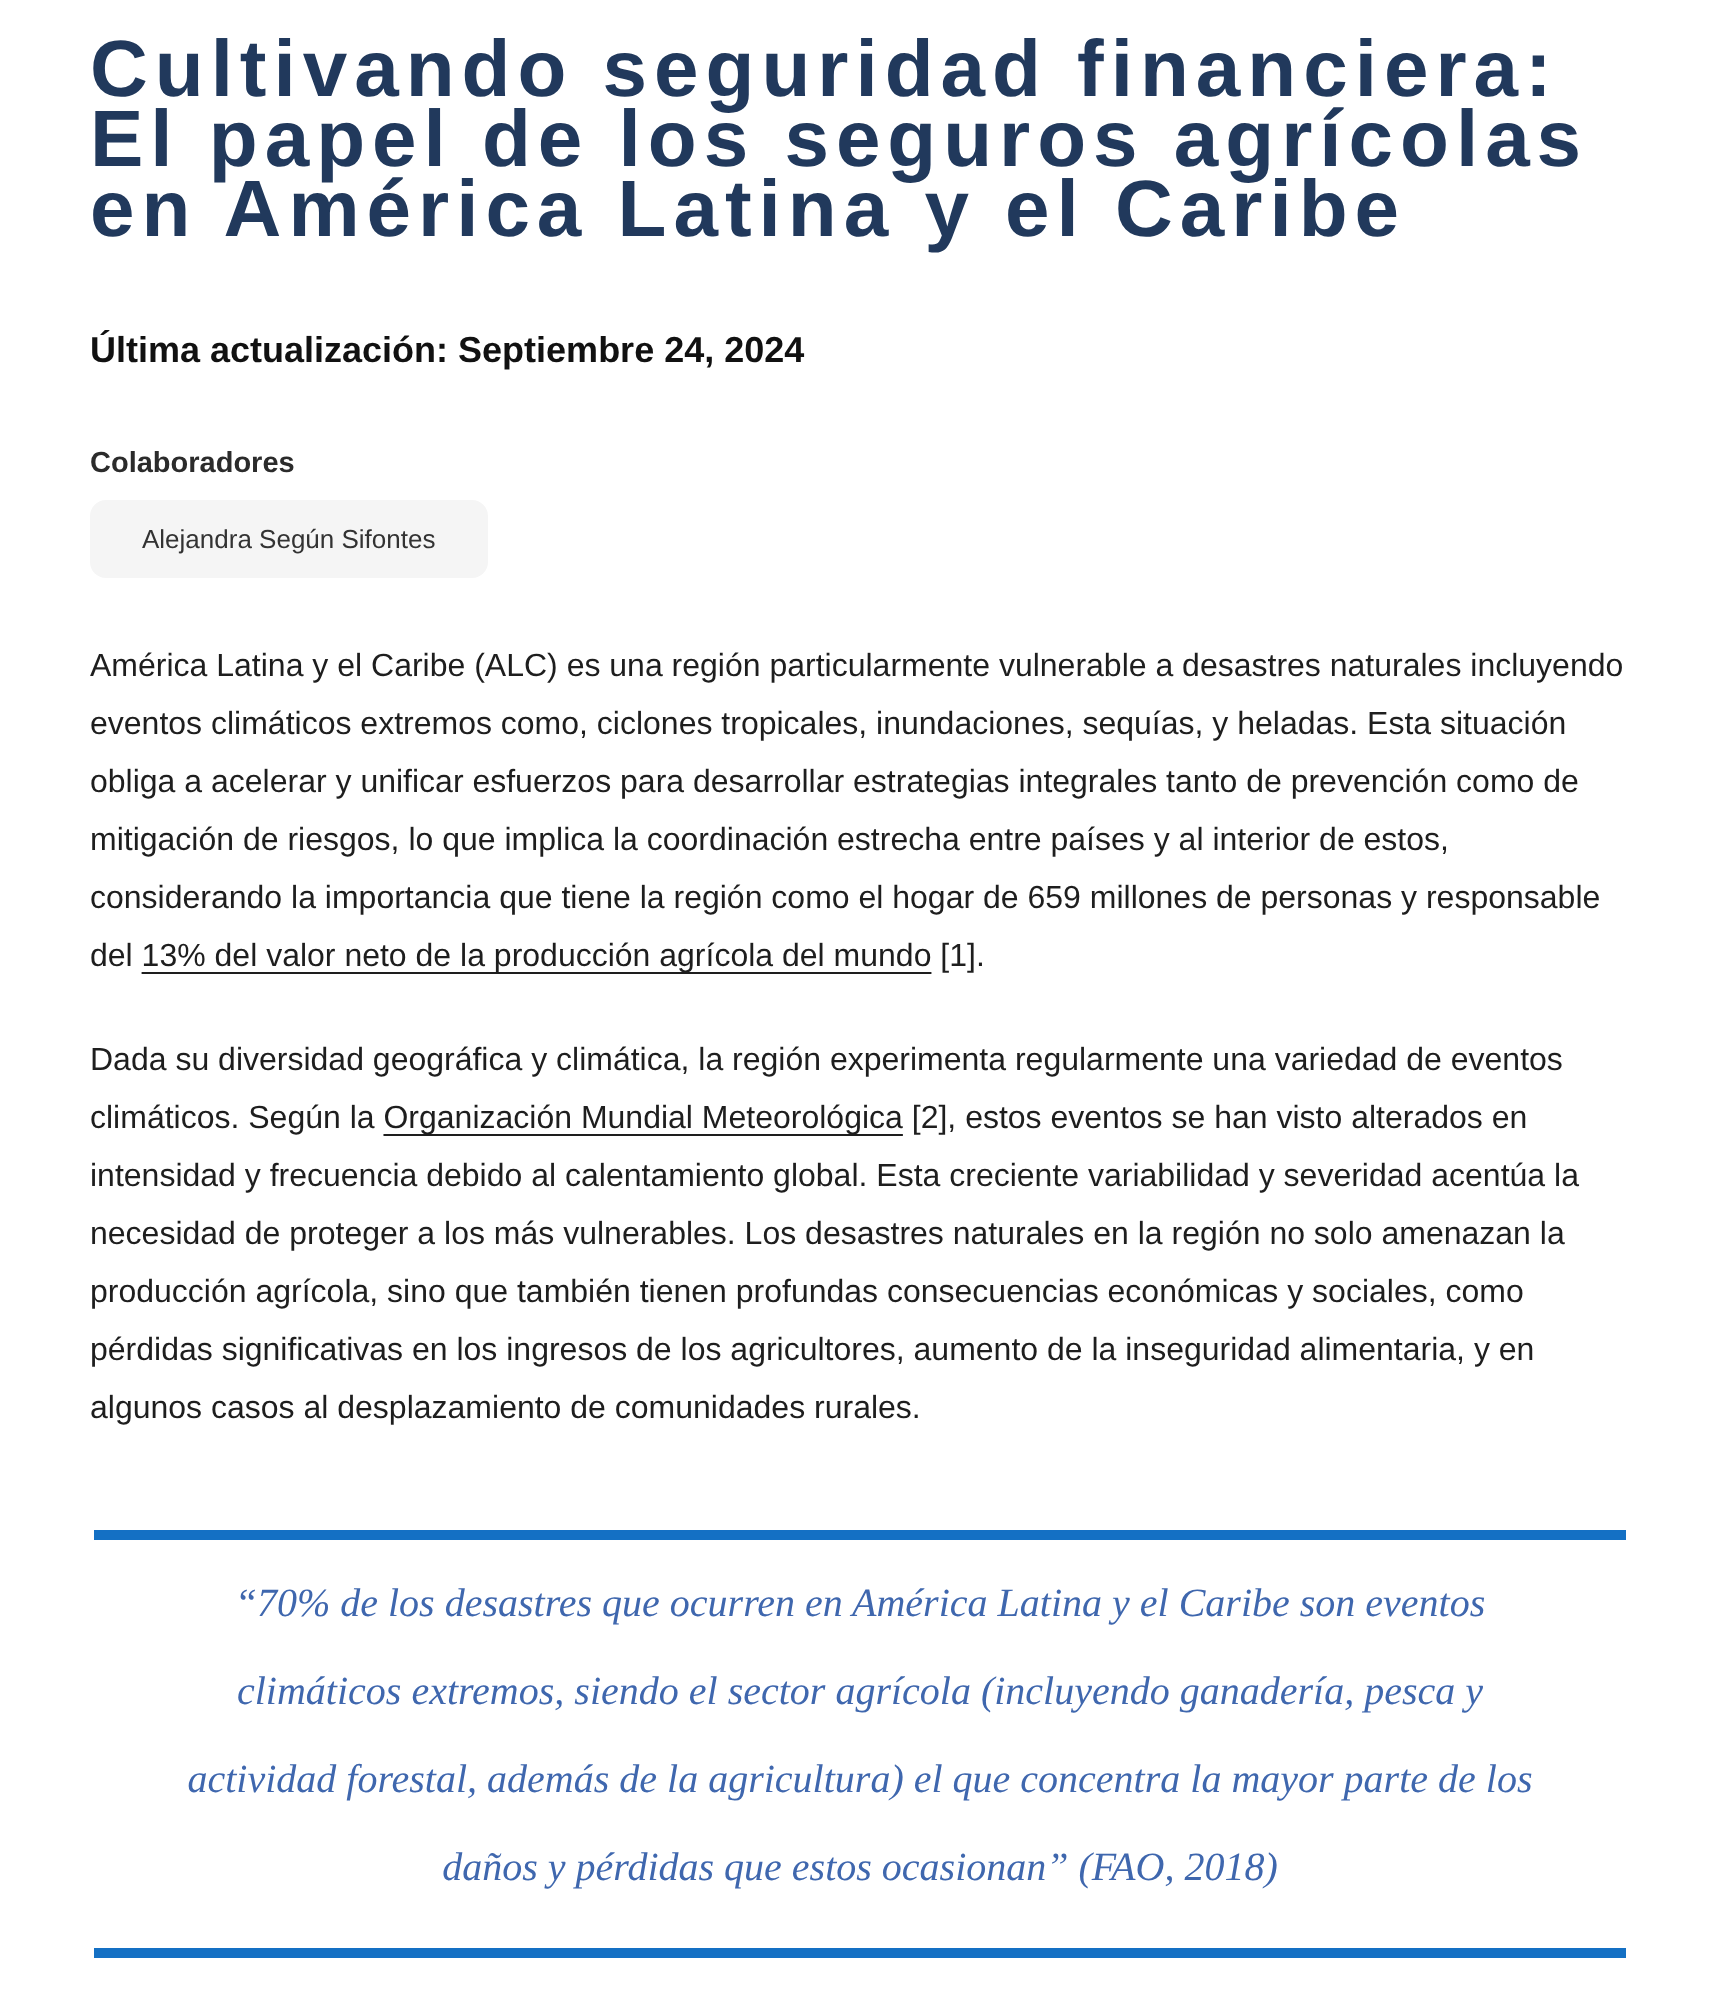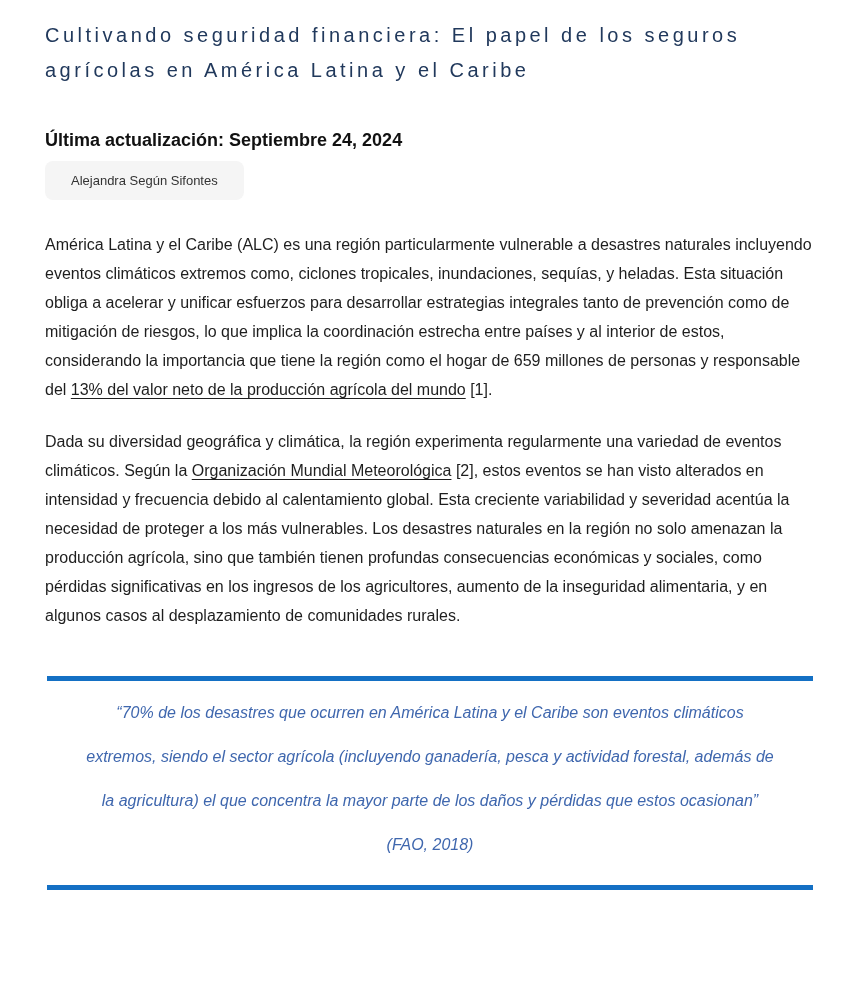--- a/index.html
+++ b/index.html
@@ -12,21 +12,21 @@
   *{margin:0;padding:0;box-sizing:border-box;}
   html,body{background:#ffffff;}
   body{
     width:868px;height:1000px;overflow:hidden;
     font-family:"Liberation Sans","DejaVu Sans",sans-serif;
     color:var(--body-ink);
   }
   main{padding:18px 45px 0 45px;}
   h1.page-title{
     max-width:760px;
-    font-size:20px;line-height:35px;font-weight:400;
+    font-size:40px;line-height:35px;font-weight:700;
     letter-spacing:3.5px;
     color:var(--title-navy);
   }
   p.updated{
     margin-top:42px;
     font-size:18px;font-weight:700;color:#111111;
   }
   .contrib-label{
     margin-top:38px;
     font-size:14.5px;font-weight:600;color:#2b2b2b;
@@ -51,37 +51,38 @@
     color:var(--body-ink);
     text-underline-offset:3px;
   }
   blockquote.quote-block{
     margin:46px 10px 0 2px;
     border-top:5px solid var(--accent-blue);
     border-bottom:5px solid var(--accent-blue);
     padding:10px 34px 18px 34px;
   }
   .quote-text{
-    font-family:Liberation Sans, sans-serif;
+    font-family:Liberation Serif, serif;
     font-style:italic;
-    font-size:16px;line-height:44px;
+    font-size:20px;line-height:44px;
     color:var(--quote-blue);
     text-align:center;
   }
 </style>
 </head>
 <body>
 
 <main>
 
   <h1 class="page-title">Cultivando seguridad financiera: El papel de los seguros agrícolas en América Latina y el Caribe</h1>
 
   <p class="updated">Última actualización: Septiembre 24, 2024</p>
 
   <div class="contributors">
+    <div class="contrib-label">Colaboradores</div>
     <div class="chips">
       <span class="chip">Alejandra Según Sifontes</span>
     </div>
   </div>
 
   <div class="article-body">
       <p class="body-p"><span>América Latina y el Caribe (ALC) es una región particularmente vulnerable a desastres naturales incluyendo eventos climáticos extremos como, ciclones tropicales, inundaciones, sequías, y heladas. Esta situación obliga a acelerar y unificar esfuerzos para desarrollar estrategias integrales tanto de prevención como de mitigación de riesgos, lo que implica la coordinación estrecha entre países y al interior de estos, considerando la importancia que tiene la región como el hogar de 659 millones de personas y responsable del </span><a href="#">13% del valor neto de la producción agrícola del mundo</a><span> [1].</span></p>
       <p class="body-p"><span>Dada su diversidad geográfica y climática, la región experimenta regularmente una variedad de eventos climáticos. Según la </span><a href="#">Organización Mundial Meteorológica</a><span> [2], estos eventos se han visto alterados en intensidad y frecuencia debido al calentamiento global. Esta creciente variabilidad y severidad acentúa la necesidad de proteger a los más vulnerables. Los desastres naturales en la región no solo amenazan la producción agrícola, sino que también tienen profundas consecuencias económicas y sociales, como pérdidas significativas en los ingresos de los agricultores, aumento de la inseguridad alimentaria, y en algunos casos al desplazamiento de comunidades rurales.</span></p>
     </div>
 

